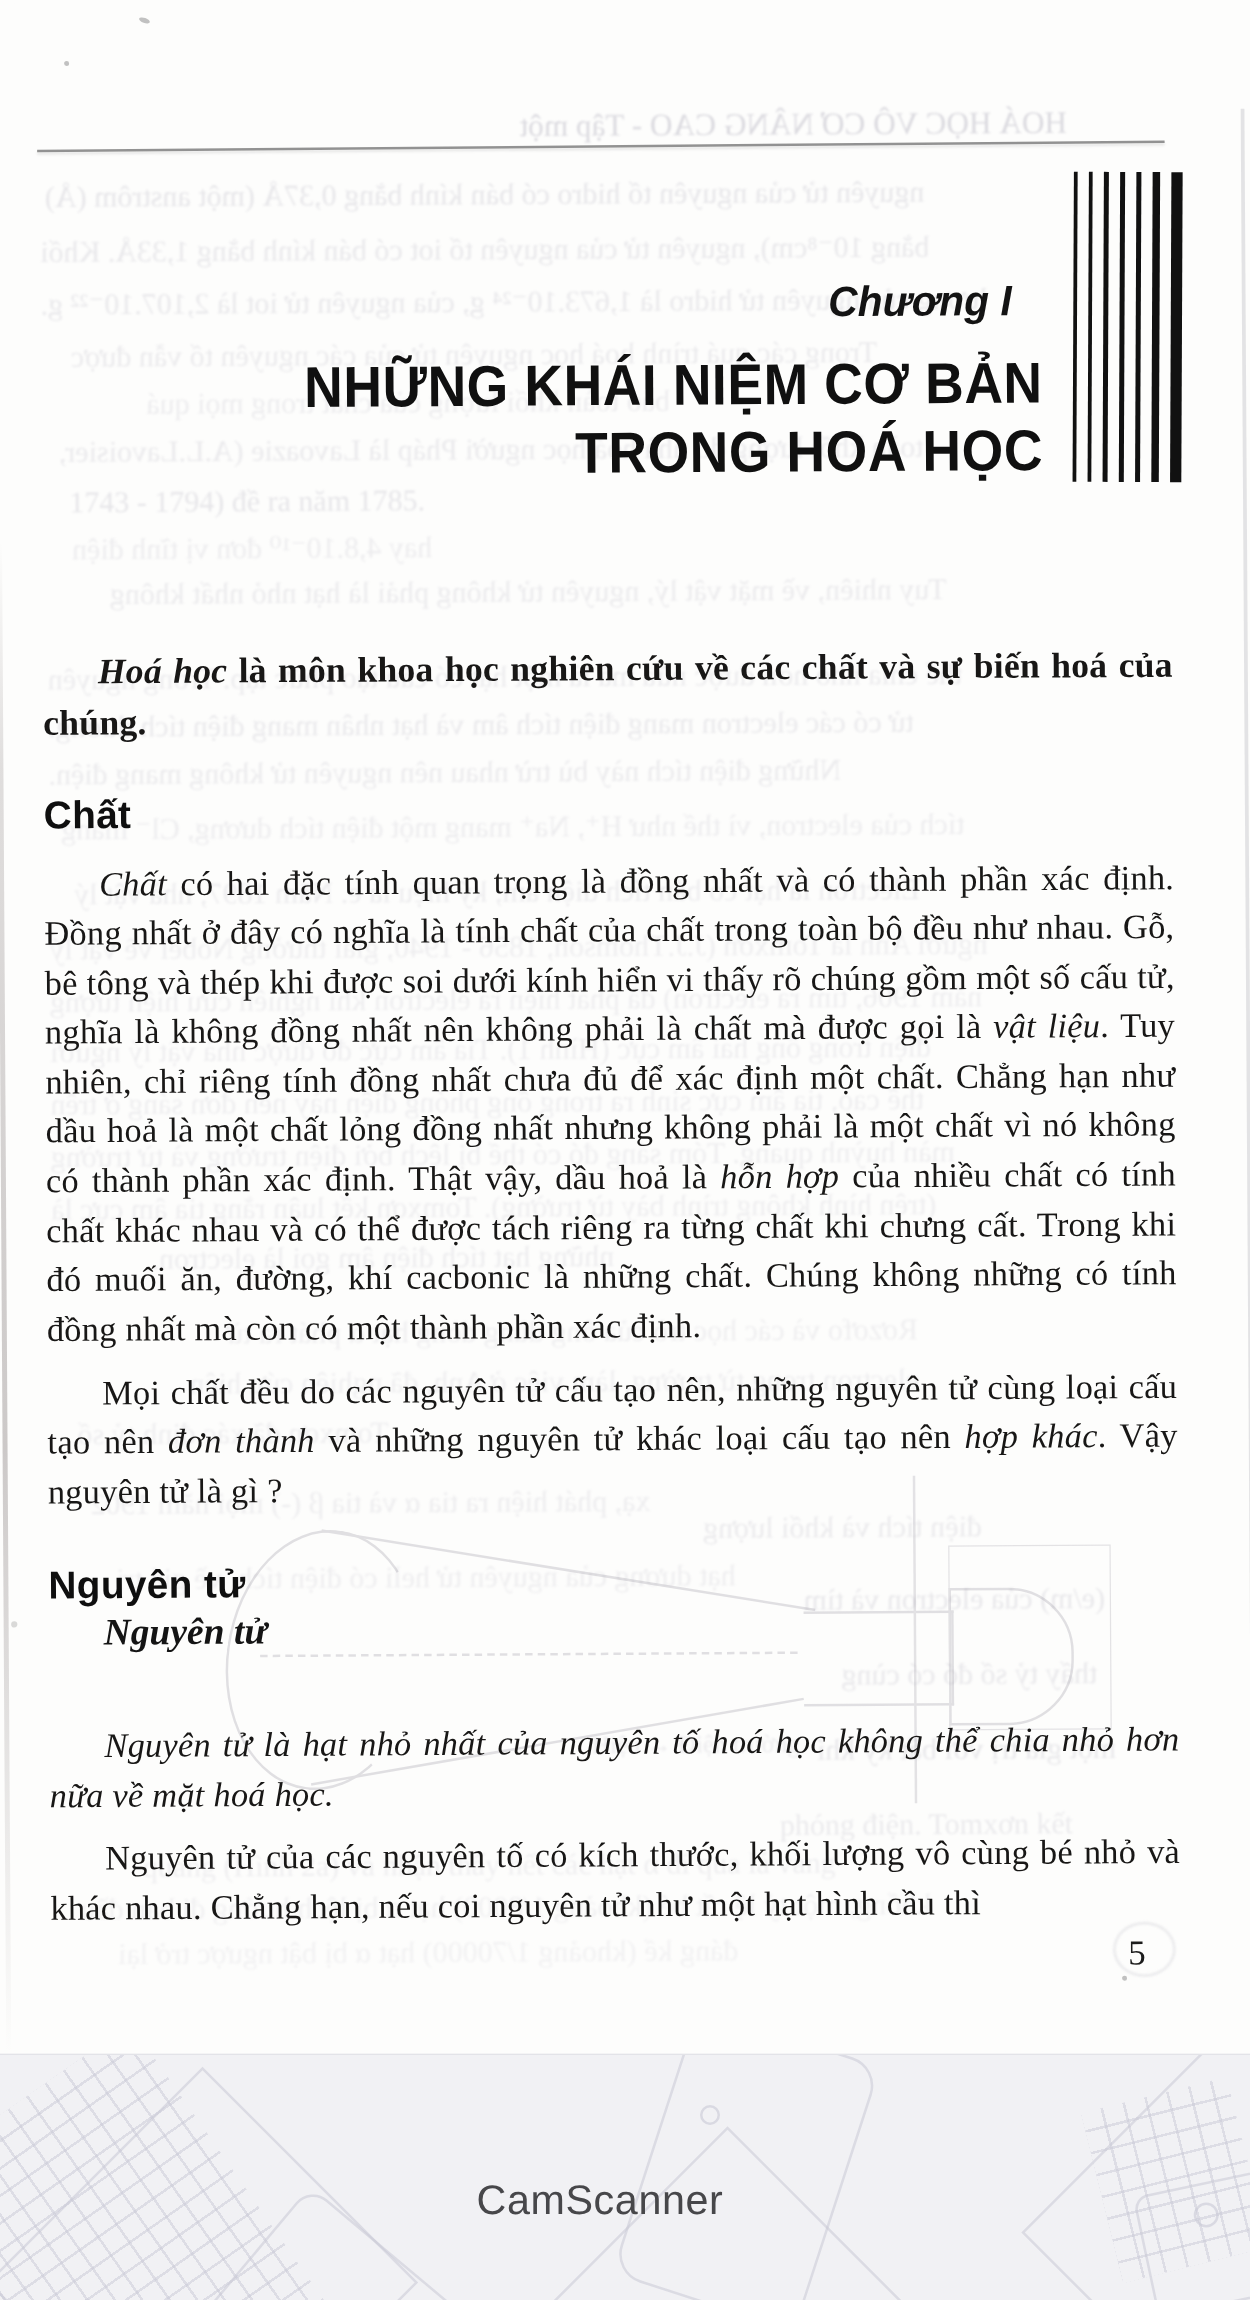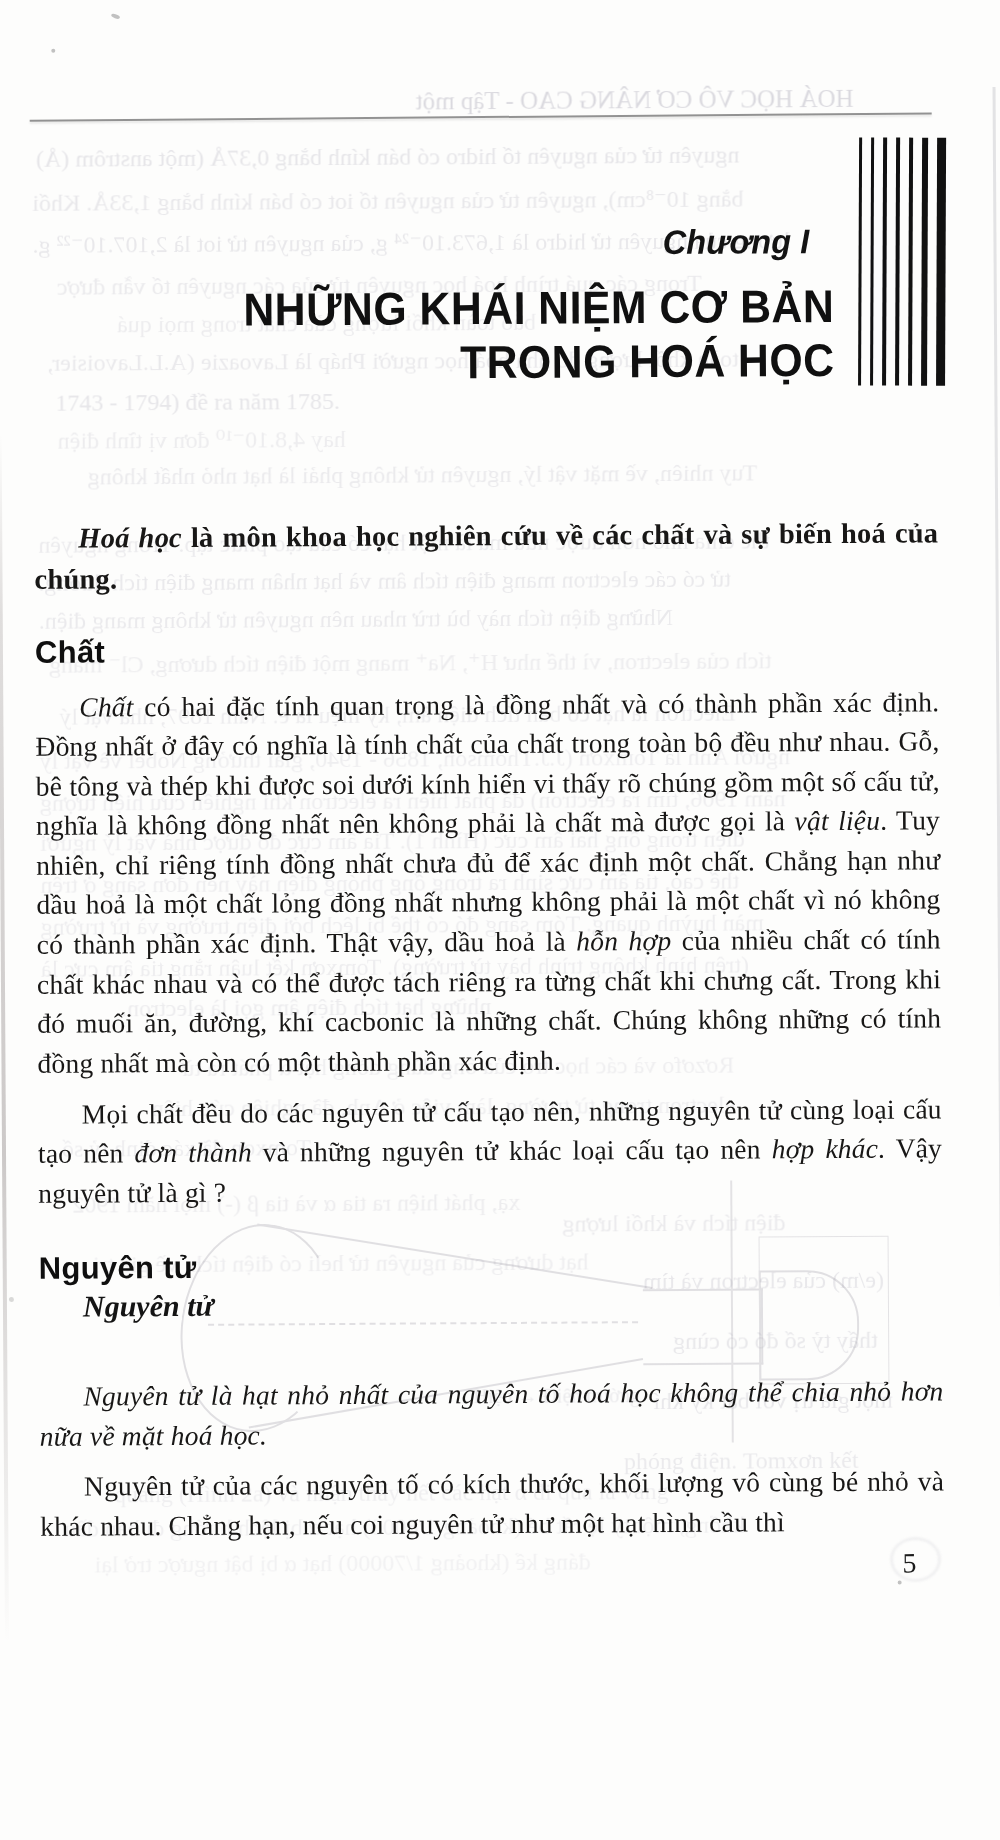--- a/index.html
+++ b/index.html
@@ -157,14 +157,27 @@
     <div class="page-num">5</div>
 
     <div class="edge-l"></div>
     <div class="edge-r"></div>
     <div class="speck" style="left:116px;top:12px;width:9px;height:4px;transform:rotate(20deg)"></div>
     <div class="speck" style="left:56px;top:46px;width:4px;height:4px"></div>
     <div class="speck" style="left:893px;top:1583px;width:4px;height:4px"></div>
     <div class="speck" style="left:6px;top:1294px;width:5px;height:5px;opacity:.6"></div>
   </div>
 
+  <div class="footer">
+    <div class="wm-grid" style="left:-70px;top:30px;width:280px;height:280px"></div>
+    <div class="wm rot45" style="left:40px;top:60px;width:240px;height:240px"></div>
+    <div class="wm rot45" style="left:430px;top:120px;width:300px;height:300px"></div>
+    <div class="wm rot45" style="left:880px;top:-10px;width:300px;height:300px"></div>
+    <div class="wm" style="left:520px;top:-20px;width:150px;height:220px;border-radius:24px;transform:rotate(18deg)"></div>
+    <div class="wm-dot" style="left:560px;top:40px;width:12px;height:12px"></div>
+    <div class="wm-grid" style="left:880px;top:30px;width:120px;height:140px;transform:rotate(-14deg)"></div>
+    <div class="wm" style="left:915px;top:100px;width:120px;height:95px;border-radius:12px;transform:rotate(-12deg)"></div>
+    <div class="wm-dot" style="left:955px;top:118px;width:16px;height:16px"></div>
+    <div class="wm" style="left:150px;top:150px;width:220px;height:220px;border-radius:18px;transform:rotate(40deg)"></div>
+    <div class="brand">CamScanner</div>
+  </div>
 
 </div>
 
 </body></html>

